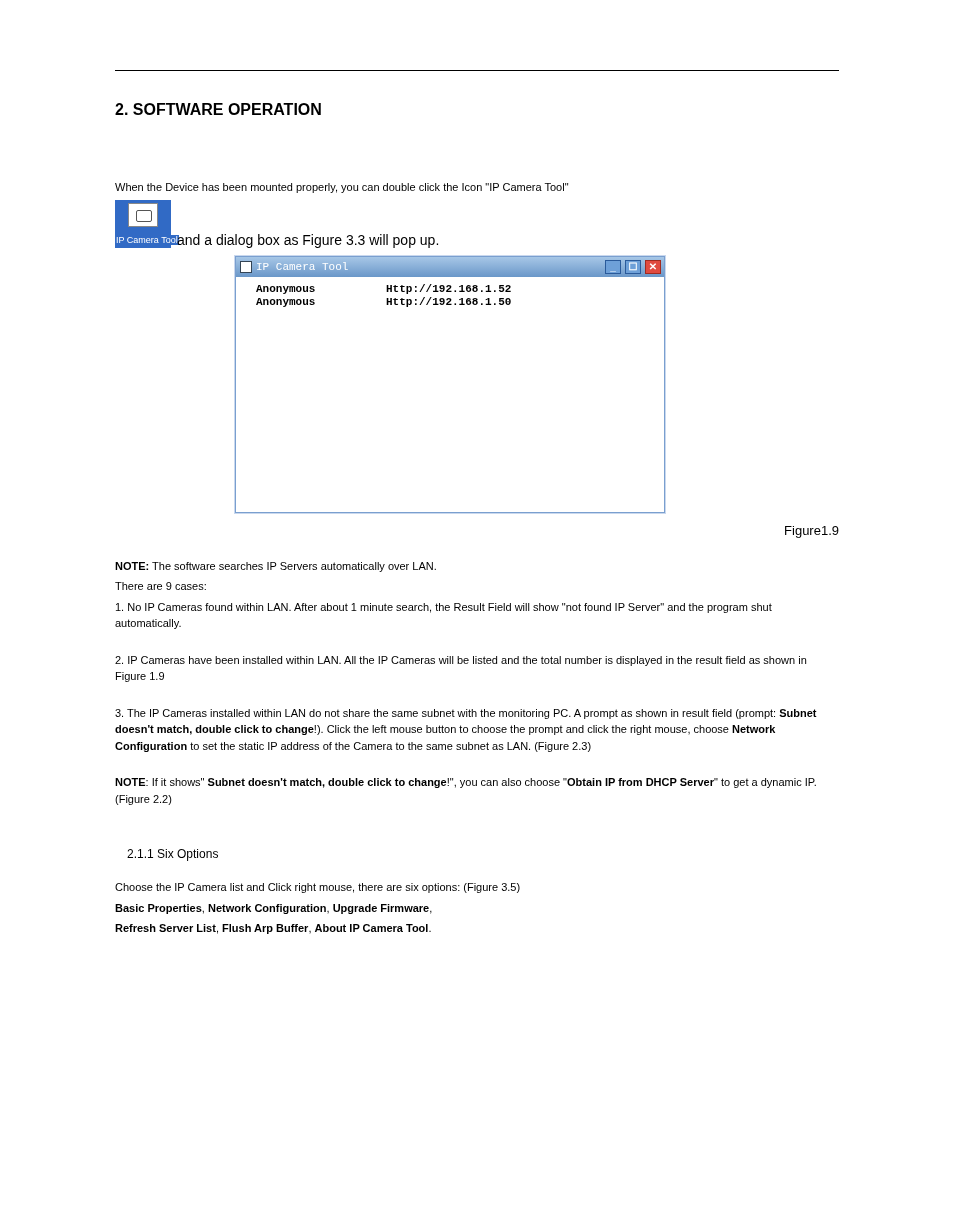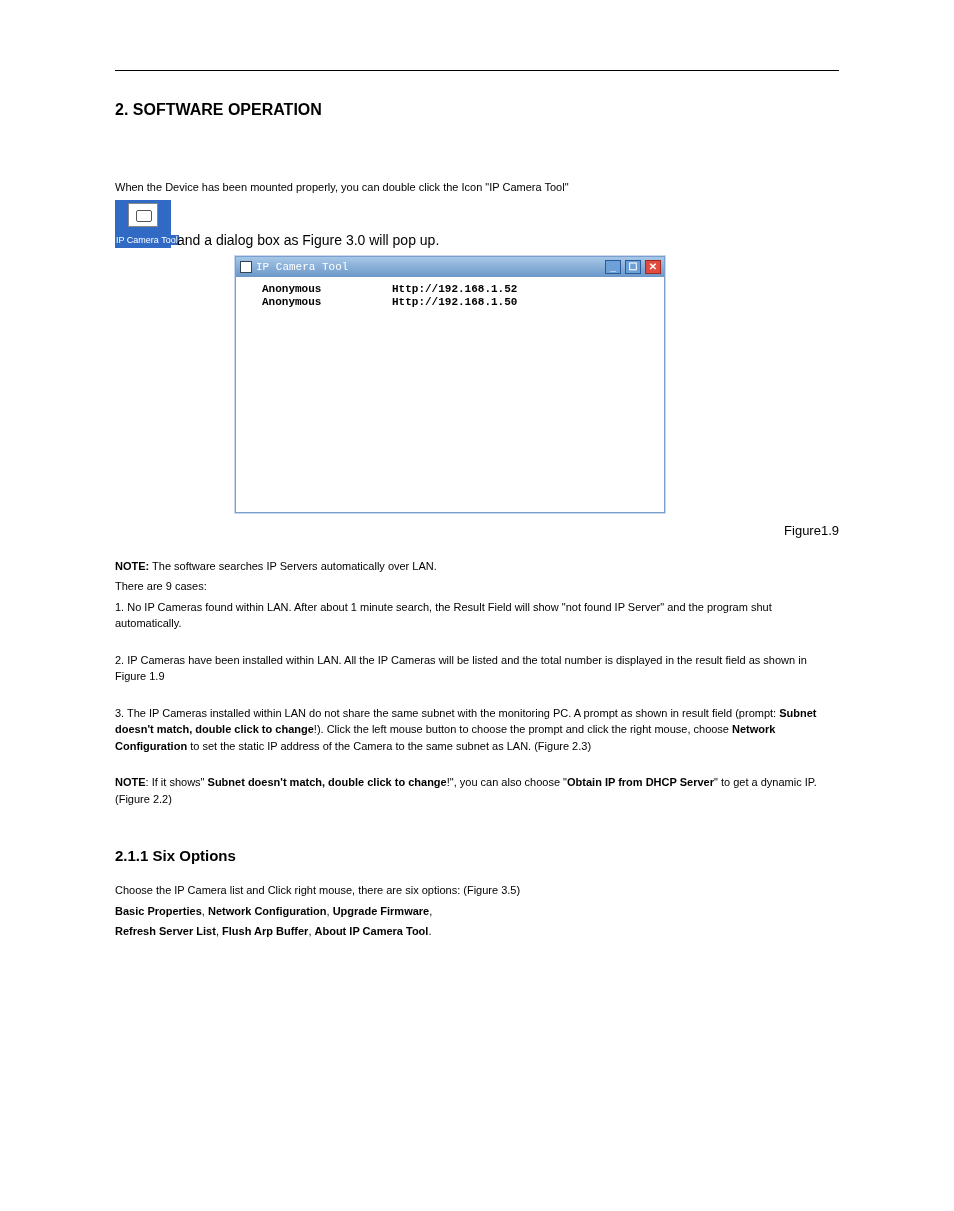--- a/index.html
+++ b/index.html
@@ -21,24 +21,25 @@
       font-size: 16px;
       font-weight: bold;
       margin-bottom: 60px;
     }
     h2.subsection-heading {
       font-size: 18px;
       font-weight: bold;
       margin-bottom: 30px;
     }
     h3.subsubsection-heading {
-      font-size: 15px;
-      font-weight: bold;
+      font-size: 12px;
+      font-weight: normal;
       margin-bottom: 18px;
       margin-top: 40px;
+      margin-left: 12px;
     }
     p.body-text {
       font-size: 11px;
       line-height: 1.5;
       margin-bottom: 4px;
     }
     .para-block {
       margin-bottom: 20px;
     }
     .tool-icon-row {
@@ -114,21 +115,21 @@
       font-size: 10px;
       line-height: 1;
       font-family: Arial, sans-serif;
       color: #fff;
       font-weight: bold;
     }
     .tb-btn.min { background: #6ea0d8; }
     .tb-btn.max { background: #6ea0d8; }
     .tb-btn.close { background: #e04a3f; border-color: #a02a20; }
     .dialog-body {
-      padding: 6px 26px;
+      padding: 6px 20px;
       height: 235px;
       font-family: "Courier New", monospace;
       font-size: 11px;
       color: #000;
     }
     .cam-row {
       display: flex;
       gap: 60px;
       line-height: 1.25;
       white-space: pre;
@@ -151,21 +152,21 @@
   <h1 class="section-heading">2. SOFTWARE OPERATION</h1>
 
 
   <div class="para-block">
     <p class="body-text">When the Device has been mounted properly, you can double click the Icon "IP Camera Tool"</p>
     <div class="tool-icon-row">
       <div class="desktop-icon">
         <div class="icon-square"></div>
         <span class="icon-label">IP Camera Tool</span>
       </div>
-      <span class="body-text" style="font-size:14px;"> and a dialog box as Figure 3.0 will pop up.</span>
+      <span class="body-text" style="font-size:14px;"> and a dialog box as Figure 3.3 will pop up.</span>
     </div>
 
     <div class="dialog-figure">
       <div class="dialog-window">
         <div class="titlebar">
           <span class="tb-icon"></span>
           <span class="tb-title">IP Camera Tool</span>
           <span class="tb-btn min">_</span>
           <span class="tb-btn max">☐</span>
           <span class="tb-btn close">✕</span>

